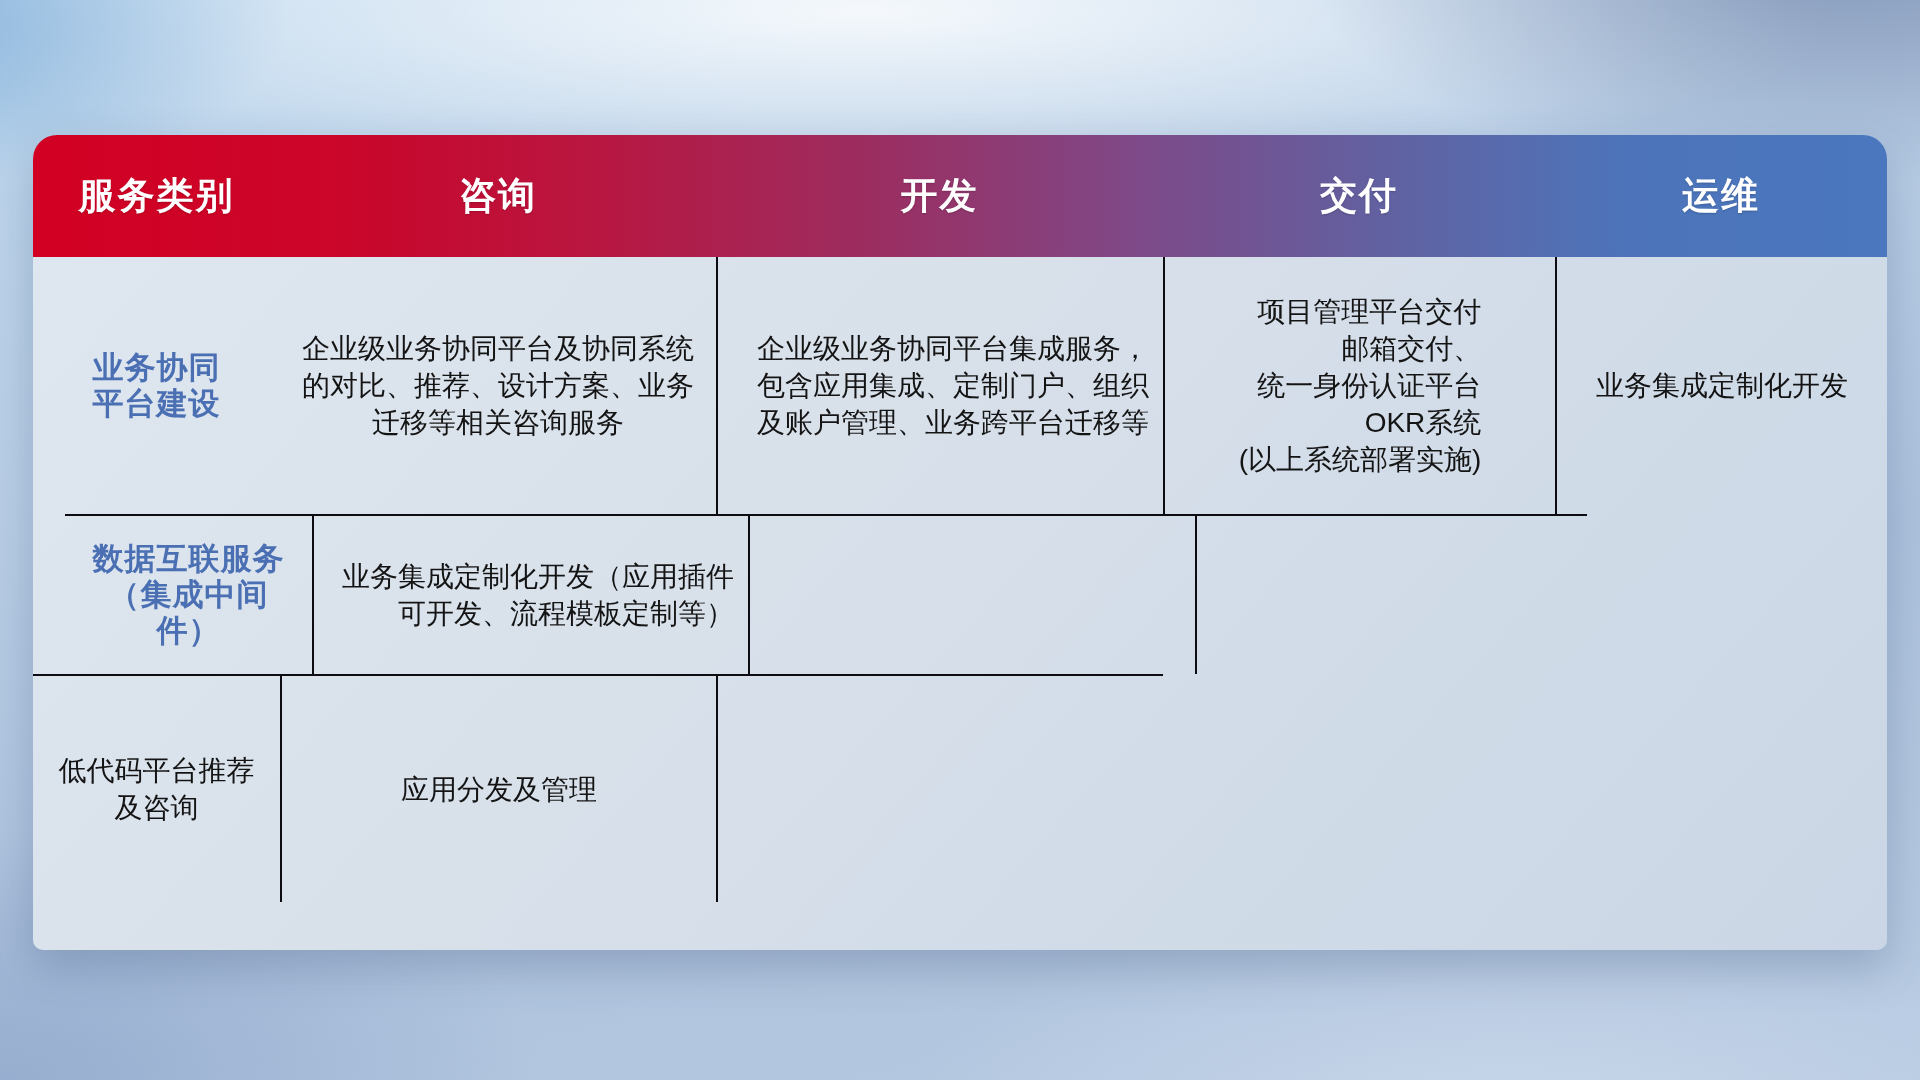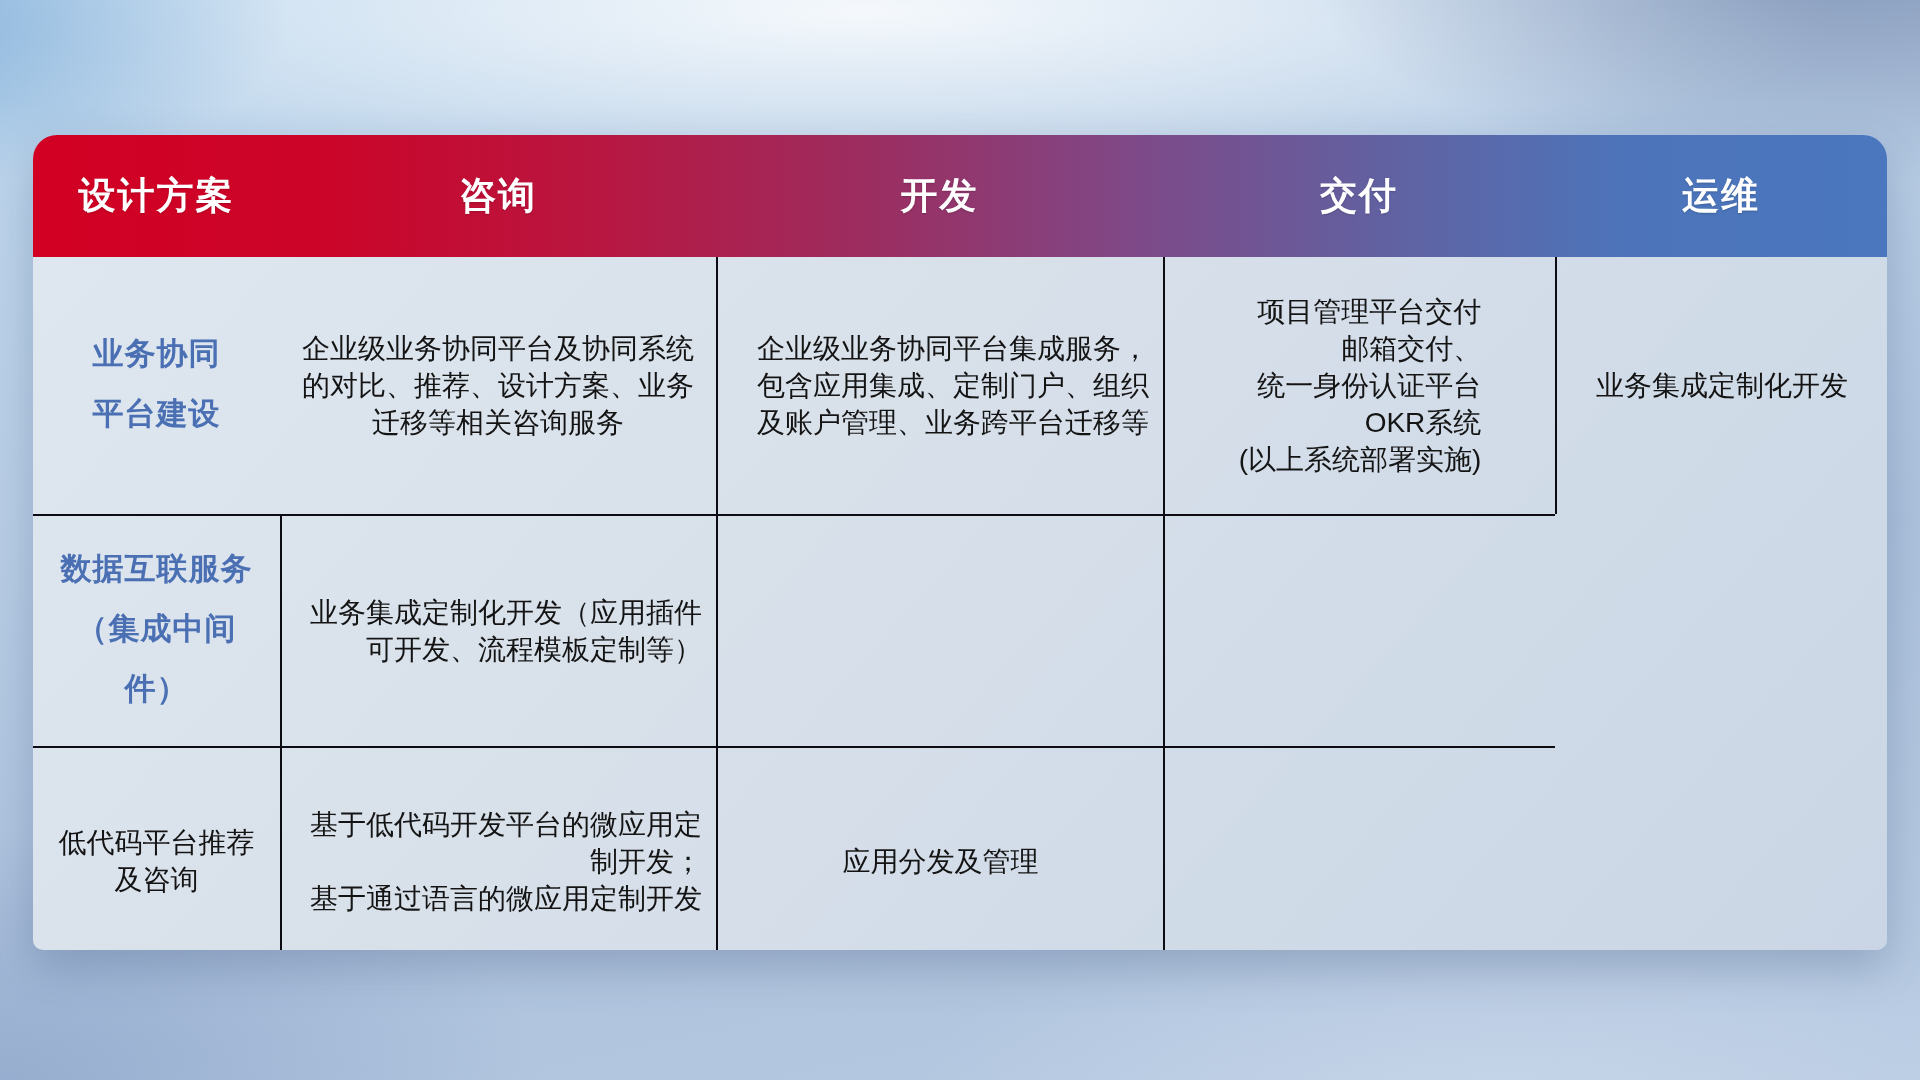--- a/index.html
+++ b/index.html
@@ -58,21 +58,21 @@
     text-shadow: 0 1px 2px rgba(0,0,0,0.18);
   }
 
   .table-body {
     height: 693px;
     background: linear-gradient(132deg, #dee6ef 0%, #d8e0ea 40%, #d0dbe8 72%, #cad6e5 100%);
   }
 
   .body-row { align-items: stretch; }
   .row-1 { height: 257px; }
-  .row-2 { height: 232px; }
+  .row-2 { height: 160px; padding-left: 32px; }
   .row-3 { height: 228px; }
 
   .cell {
     display: flex;
     align-items: center;
     justify-content: center;
     text-align: center;
     white-space: pre-line;
     font-size: 28px;
     line-height: 37px;
@@ -83,34 +83,33 @@
 
   
   .v-rule { border-left: 2px solid #0c0c12; text-align: right; }
 
   
   .row-2 .cell, .row-3 .cell { border-top: 2px solid #0c0c12; }
 
   .category-cell {
     color: #4a6fb3;
     font-size: 31px;
-    line-height: 60px;
+    line-height: 36px;
     font-weight: 700;
     letter-spacing: 1px;
-    font-family: Liberation Mono, monospace;
   }
 </style>
 </head>
 <body>
 
 <div class="stage">
   <div class="card">
 
     <div class="table-header grid-cols">
-      <div class="header-cell">设计方案</div>
+      <div class="header-cell">服务类别</div>
       <div class="header-cell">咨询</div>
       <div class="header-cell">开发</div>
       <div class="header-cell">交付</div>
       <div class="header-cell">运维</div>
     </div>
 
     <div class="table-body">
 
       <div class="body-row row-1 grid-cols">
         <div class="cell category-cell">业务协同
@@ -128,21 +127,19 @@
       <div class="body-row row-2 grid-cols">
         <div class="cell category-cell">数据互联服务
 （集成中间件）</div>
         <div class="cell v-rule">业务集成定制化开发（应用插件可开发、流程模板定制等）</div>
         <div class="cell v-rule"></div>
         <div class="cell v-rule"></div>
       </div>
 
       <div class="body-row row-3 grid-cols">
         <div class="cell">低代码平台推荐及咨询</div>
-        <div class="cell v-rule">基于低代码开发平台的微应用定制开发；
-基于通过语言的微应用定制开发</div>
         <div class="cell v-rule">应用分发及管理</div>
         <div class="cell v-rule"></div>
       </div>
 
     </div>
   </div>
 </div>
 
 </body></html>

